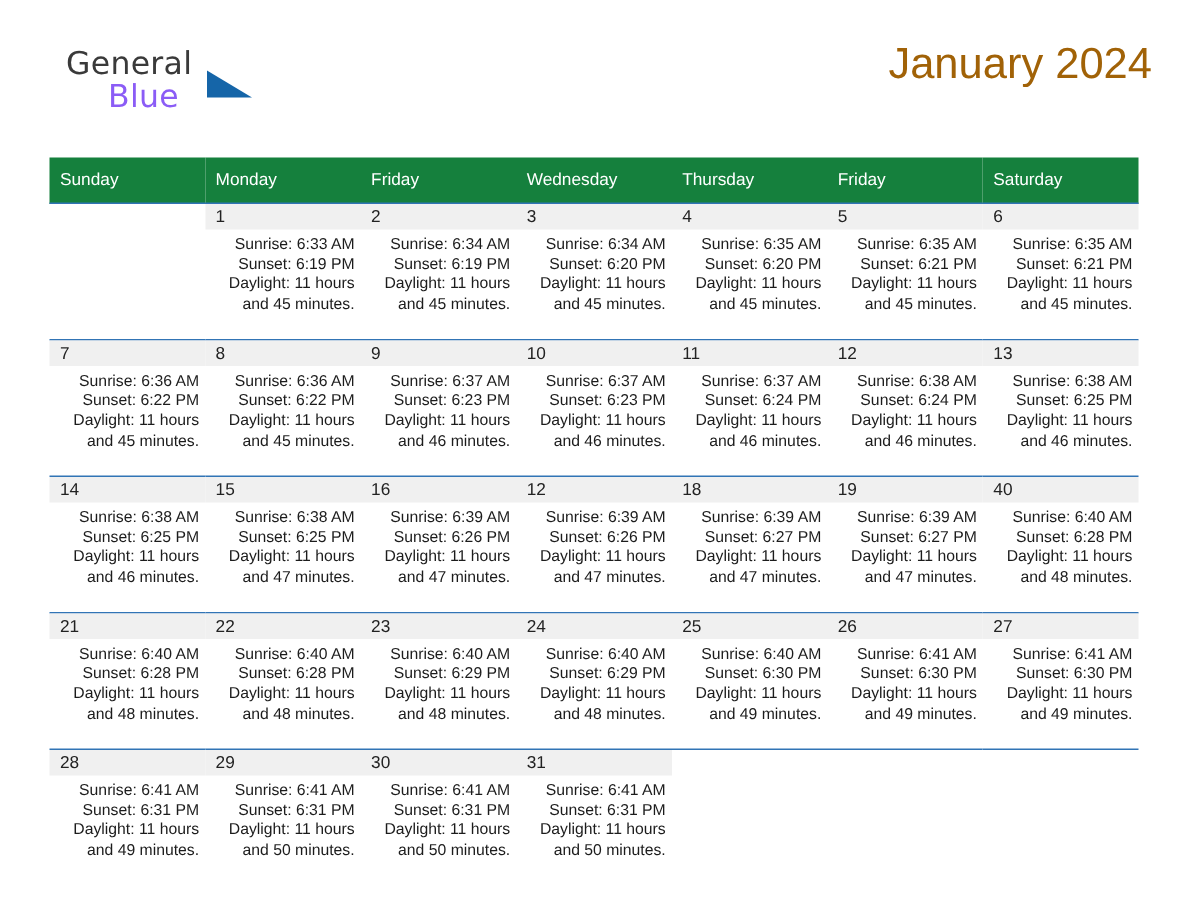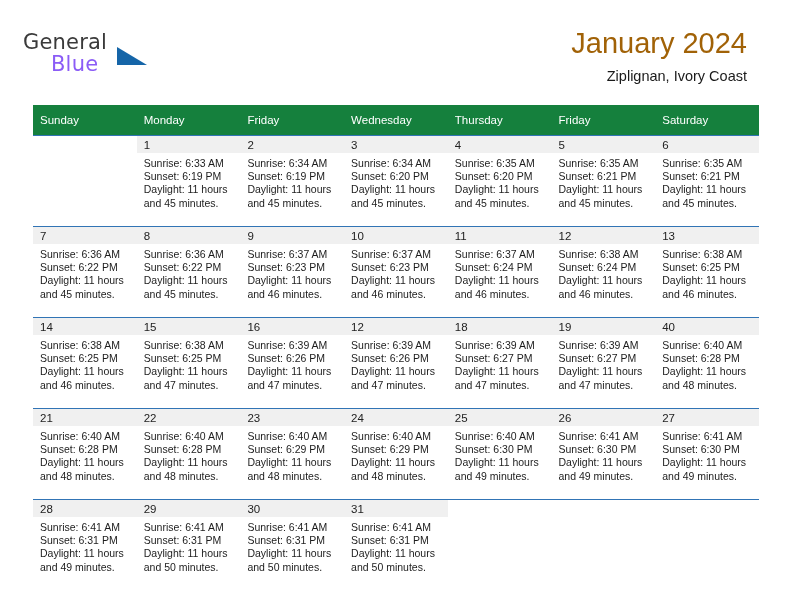--- a/index.html
+++ b/index.html
@@ -17,21 +17,21 @@
   .page {
     position: relative;
     width: 792px;
     height: 612px;
     box-sizing: border-box;
   }
 
   
   .header {
     position: absolute;
-    left: 21px;
+    left: 42px;
     top: 26px;
     width: 726px;
     height: 72px;
   }
   .logo {
     position: absolute;
     left: 0;
     top: 4px;
     width: 220px;
     height: 60px;
@@ -133,41 +133,41 @@
     line-height: 14px;
   }
   td.empty .daynum-band {
     background: #ffffff;
   }
   .cell-body {
     padding: 4px 4px 0 7px;
     font-size: 10.5px;
     line-height: 13.2px;
     color: #1c1c1c;
+    text-align: right;
   }
   .cell-body div {
     white-space: nowrap;
   }
 </style>
 </head>
 <body>
 
 <div class="page">
 
   <div class="header">
 
     <div class="logo">
       <span class="logo-general">General</span>
       <span class="logo-triangle"></span>
       <span class="logo-blue">Blue</span>
     </div>
 
     <div class="title-block">
       <div class="cal-title">January 2024</div>
-      <div class="cal-subtitle">Ziplignan, Ivory Coast</div>
     </div>
 
   </div>
 
   <table class="calendar">
     <thead>
       <tr>
         <th>Sunday</th>
         <th>Monday</th>
         <th>Friday</th>

